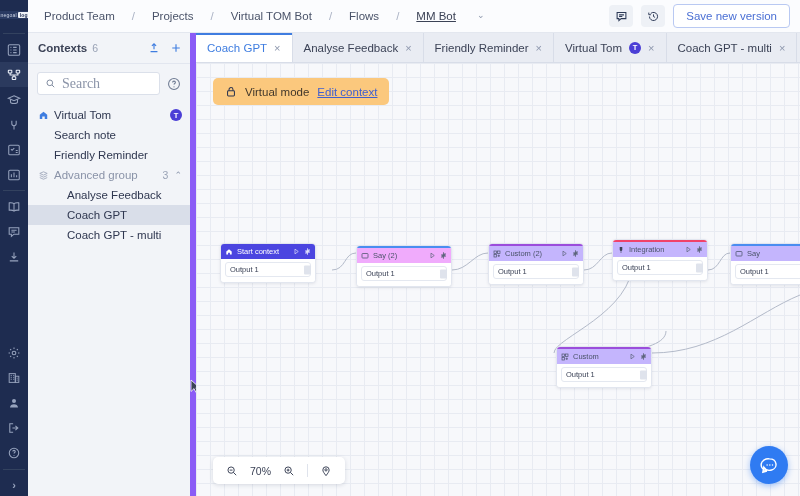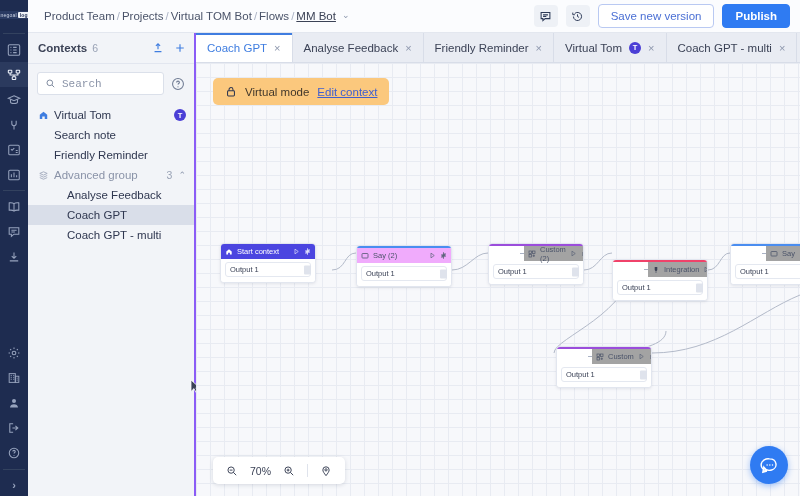--- a/index.html
+++ b/index.html
@@ -40,61 +40,61 @@
   .rail-ico svg { width: 14px; height: 14px; display:block; }
   .rail-bottom { position: absolute; bottom: 0; left: 0; width: 28px; }
   .rail-bottom .rail-sep { margin: 4px auto; }
 
   
   .topbar {
     position: absolute; left: 28px; top: 0; right: 0; height: 33px;
     background: #fbfcfe; border-bottom: 1px solid #e3e7ef;
     display: flex; align-items: center; padding: 0 10px 0 16px;
   }
-  .crumbs { display: flex; align-items: flex-start; gap: 2px; font-size: 11.5px; color: #4a5369; }
+  .crumbs { display: flex; align-items: flex-start; gap: 17px; font-size: 11.5px; color: #4a5369; }
   .crumbs .sep { color: #aab2c4; }
   .crumbs .last { color: #3b4256; text-decoration: underline; }
   .crumb-caret { color: #8d97ad; margin-left: 4px; font-size: 9px; }
   .top-right { margin-left: auto; display: flex; align-items: center; gap: 8px; }
   .icon-btn {
     width: 24px; height: 22px; border-radius: 4px; background: #eef1f6;
     display: flex; align-items: center; justify-content: center; color: #2d3a57; cursor: pointer;
   }
   .icon-btn svg { width: 13px; height: 13px; }
   .btn {
     height: 24px; border-radius: 4px; font-size: 11.5px;
     display: flex; align-items: center; justify-content: center;
     padding: 0 12px; cursor: pointer; white-space: nowrap;
   }
   .btn-outline { border: 1px solid #b9c9f2; color: #4a6fd4; background: #fff; }
   .btn-primary { background: #2f7bf2; color: #fff; border: 1px solid #2f7bf2; font-weight: 600; }
 
   
   .ctx {
     position: absolute; left: 28px; top: 33px; width: 168px; bottom: 0;
-    background: #f2f4f8; border-right: 2px solid #8b5cf6;
+    background: #f2f4f8; border-right: 6px solid #8b5cf6;
   }
   .ctx-head {
     height: 31px; display: flex; align-items: center; padding: 0 8px 0 10px;
     border-bottom: 1px solid #e2e6ef;
   }
   .ctx-title { font-size: 11.5px; color: #3b4256; font-weight: 600; }
   .ctx-count { font-size: 10.5px; color: #9aa3b6; margin-left: 5px; }
   .ctx-head-actions { margin-left: auto; display: flex; gap: 10px; align-items: center; }
   .ctx-head-actions .ia { color: #3f7de0; cursor: pointer; display:flex; }
   .ctx-head-actions svg { width: 12px; height: 12px; }
   .ctx-search-row { display: flex; align-items: center; gap: 7px; padding: 8px 9px 6px 9px; }
   .search-box {
     flex: 1; height: 23px; background: #fff; border: 1px solid #dbe0ea; border-radius: 3px;
     display: flex; align-items: center; gap: 6px; padding: 0 7px;
   }
   .search-box svg { width: 11px; height: 11px; color: #7c879c; flex: 0 0 11px; }
   .search-box input {
-    border: 0; outline: none; font-size: 11px; width: 100%; color: #3b4256;
-    font-family: Liberation Mono, monospace; background: transparent;
+    border: 0; outline: none; font-size: 14px; width: 100%; color: #3b4256;
+    font-family: Liberation Serif, serif; background: transparent;
   }
   .search-box input::placeholder { color: #8b94a8; }
   .help-circ { width: 14px; height: 14px; color: #6e7a92; cursor: pointer; }
   .tree { padding-top: 4px; font-size: 11.5px; }
   .tree-row {
     height: 20px; display: flex; align-items: center; padding: 0 8px 0 10px; cursor: pointer;
     color: #2f3750;
   }
   .tree-row.selected { background: #d9dee9; }
   .tree-row .t-ico { width: 13px; display: flex; align-items: center; color: #3f7de0; flex:0 0 13px; }
@@ -165,21 +165,21 @@
     height: 15px; display: flex; align-items: center; gap: 4px; padding: 0 4px;
     font-size: 7.5px; color: #4a5369; position: relative;
   }
   .node-head .nh-ico { width: 8px; height: 8px; display: flex; align-items: center; flex:0 0 8px; }
   .node-head .nh-ico svg { width: 8px; height: 8px; }
   .node-head .nh-actions { margin-left: auto; display: flex; gap: 4px; align-items: center; color: #5a6379; }
   .node-head .nh-actions svg { width: 7px; height: 7px; }
   .node-head.solid { background: #4b45e0; color: #fff; }
   .node-head.solid .nh-actions { color: #dfe0fb; }
   .node-head.grey { background: #f0abfc; }
-  .node-head.white { background: #a3a3a3; margin-left: 35px; }
+  .node-head.white { background: #c4b5fd; }
   .stripe { height: 2px; width: 100%; }
   .node-body {
     background: #fff; padding: 3px 4px 5px 4px;
   }
   .out-pill {
     height: 15px; border: 1px solid #e4e8f0; border-radius: 3px; background: #fff;
     font-size: 7.5px; color: #3b4256; display: flex; align-items: center; padding: 0 4px;
     position: relative;
   }
   .port {
@@ -337,21 +337,20 @@
           </svg>
       </div>
       <div class="icon-btn">
         <svg viewBox="0 0 16 16" fill="none" stroke="currentColor" stroke-width="1.2">
             <path d="M3 8a5 5 0 1 0 1.6-3.7"></path>
             <path d="M2.2 3.2v2.6h2.6"></path>
             <path d="M8 5.4V8l1.9 1.1"></path>
           </svg>
       </div>
       <div class="btn btn-outline">Save new version</div>
-      <div class="btn btn-primary">Publish</div>
     </div>
   </div>
 
   <div class="ctx">
     <div class="ctx-head">
       <span class="ctx-title">Contexts</span>
       <span class="ctx-count">6</span>
       <div class="ctx-head-actions">
         <span class="ia">
           <svg viewBox="0 0 16 16" fill="none" stroke="currentColor" stroke-width="1.5">
@@ -563,21 +562,21 @@
         </div>
         <div class="node-body">
           <div class="out-pill">
             <span>Output 1</span>
             <span class="port"></span>
           </div>
         </div>
       </div>
     </div>
 
-    <div class="node" style="left:416px;top:196px;text-align:center;">
+    <div class="node" style="left:416px;top:176px;text-align:center;">
       <div class="node-card">
         <div class="stripe" style="background:#f0426a;"></div>
         <div class="node-head white">
           <span class="port-in"></span>
           <span class="nh-ico">
             <svg viewBox="0 0 16 16" fill="#3b4256">
                 <path d="M5.4 2h5.2v5.6a2.6 2.6 0 0 1-5.2 0z"></path>
                 <path d="M7.4 9.4h1.2V14H7.4z"></path>
               </svg>
           </span>

